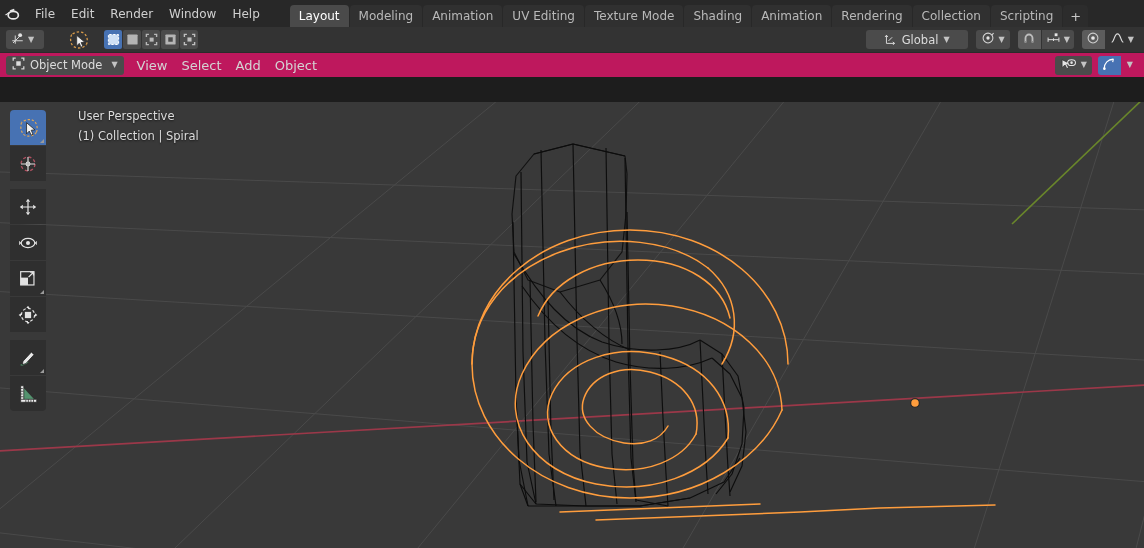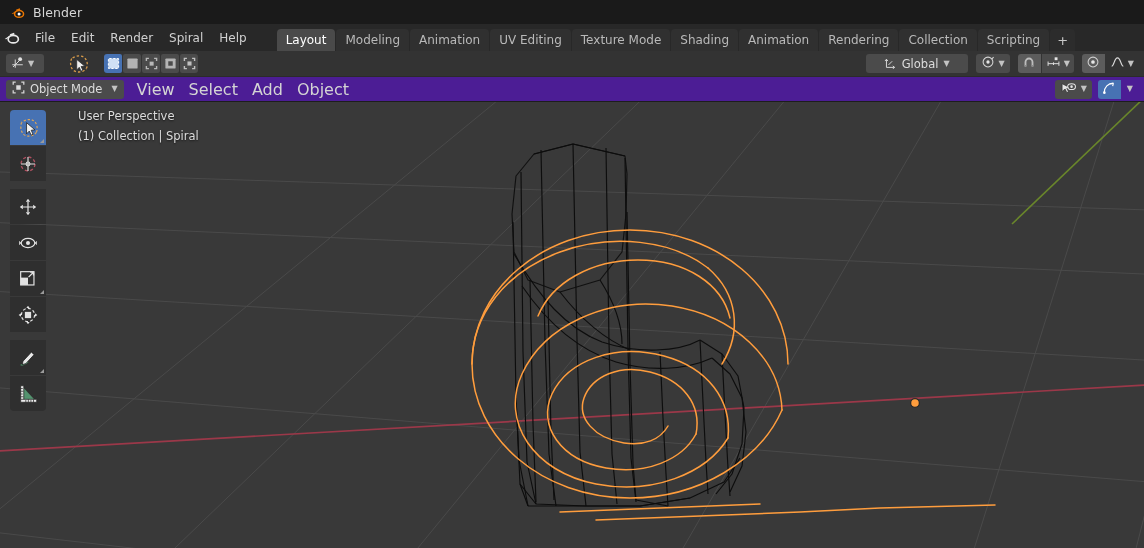--- a/index.html
+++ b/index.html
@@ -41,21 +41,21 @@
   .ws-tab.active { background: #4a4a4a; color: #ffffff; }
   .ws-tab.plus { padding: 4px 7px; font-size: 13px; color: #c8c8c8; background: #2c2c2c; }
 
   
   .vp-header1 {
     height: 26px; background: #333333;
     display: flex; align-items: center; padding: 0 6px;
     border-bottom: 1px solid #2b2b2b; position: relative;
   }
   .vp-header2 {
-    height: 24px; background: #4c1d95;
+    height: 24px; background: #be185d;
     display: flex; align-items: center; padding: 0 6px;
     position: relative;
   }
 
   .hbtn {
     height: 19px; background: #4b4b4b; border-radius: 3px;
     display: flex; align-items: center; gap: 3px;
     padding: 0 5px; color: #dcdcdc; font-size: 11.5px; white-space: nowrap;
   }
   .hbtn.flat { background: transparent; }
@@ -70,21 +70,21 @@
     border-radius: 2px;
   }
   .seg:first-child { border-radius: 3px 2px 2px 3px; }
   .seg:last-child { border-radius: 2px 3px 3px 2px; }
   .seg.active { background: #4772b3; }
 
   .grp { display: flex; align-items: center; gap: 1px; }
   .spacer { flex: 1 1 auto; }
 
   .mbtn {
-    color: #d4d4d4; font-size: 16px; padding: 3px 7px; border-radius: 3px;
+    color: #d4d4d4; font-size: 13px; padding: 3px 7px; border-radius: 3px;
     white-space: nowrap;
   }
 
   
   .viewport {
     position: absolute; left: 0; top: 102px; width: 1144px; height: 446px;
     background: #393939; overflow: hidden;
   }
   .vp-svg { position: absolute; left: 0; top: 0; }
 
@@ -111,46 +111,35 @@
   .tool .corner {
     position: absolute; right: 2px; bottom: 2px;
     width: 0; height: 0; border-left: 4px solid transparent; border-bottom: 4px solid #9b9b9b;
   }
 </style>
 </head>
 <body>
 
 <div id="app">
 
-  <div class="titlebar">
-    <span style="display:flex;align-items:center;">
-      <svg width="15" height="15" viewBox="0 0 24 24">
-        <path d="M2.5 14.2 L9 9.6 L9 11.4 L4.6 14.4 Z" fill="#ea7600"></path>
-        <ellipse cx="14.5" cy="14.3" rx="7.2" ry="5.4" fill="none" stroke="#ea7600" stroke-width="2.4"></ellipse>
-        <circle cx="14.5" cy="14.3" r="2.4" fill="#ffffff"></circle>
-        <path d="M9.5 7.4 L15.6 5.2 L16.4 7.6 L11 9.6 Z" fill="#ea7600"></path>
-      </svg>
-    </span>
-    <span class="tb-label">Blender</span>
-  </div>
 
   <div class="menubar">
     <span class="menu-logo">
       <svg width="17" height="17" viewBox="0 0 24 24">
         <path d="M2.5 14.2 L9 9.6 L9 11.4 L4.6 14.4 Z" fill="#e8e8e8"></path>
         <ellipse cx="14.5" cy="14.3" rx="7.2" ry="5.4" fill="none" stroke="#e8e8e8" stroke-width="2.4"></ellipse>
         <circle cx="14.5" cy="14.3" r="2.3" fill="#2c2c2c"></circle>
         <path d="M9.5 7.4 L15.6 5.2 L16.4 7.6 L11 9.6 Z" fill="#e8e8e8"></path>
       </svg>
     </span>
 
     <div class="menu-item">File</div>
     <div class="menu-item">Edit</div>
     <div class="menu-item">Render</div>
-    <div class="menu-item">Spiral</div>
+    <div class="menu-item">Window</div>
     <div class="menu-item">Help</div>
 
     <div class="ws-tabs">
       <div class="ws-tab active">Layout</div>
       <div class="ws-tab">Modeling</div>
       <div class="ws-tab">Animation</div>
       <div class="ws-tab">UV Editing</div>
       <div class="ws-tab">Texture Mode</div>
       <div class="ws-tab">Shading</div>
       <div class="ws-tab">Animation</div>

